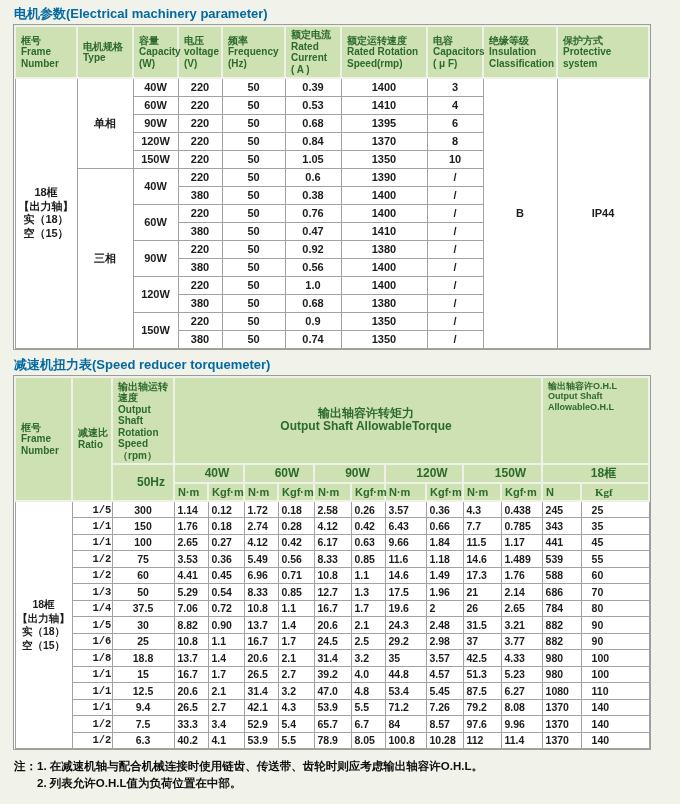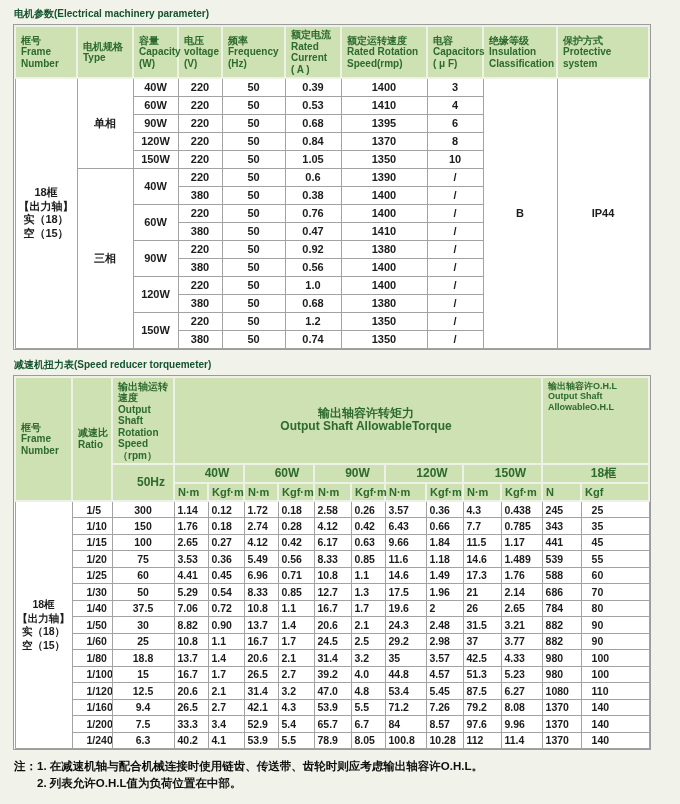--- a/index.html
+++ b/index.html
@@ -12,50 +12,50 @@
   *{box-sizing:border-box;}
   html,body{margin:0;padding:0;}
   body{
     width:680px;height:804px;overflow:hidden;
     background:var(--page-bg);
     font-family:"Liberation Sans","DejaVu Sans",sans-serif;
     font-weight:bold;color:#151515;
   }
   .page{padding:5px 0 0 14px;}
   .title{font-size:18px;line-height:22px;margin:2px 0 1px;color:#0c0c0c;letter-spacing:0.5px;}
-  .caption{font-size:10px;line-height:16px;margin:1px 0 3px;color:#14532d;}
+  .caption{font-size:13px;line-height:16px;margin:1px 0 3px;color:#0369a1;}
   .caption2{margin-top:8px;}
   table{
     border-collapse:collapse;table-layout:fixed;width:634px;
     background:#fff;outline:1px solid #9b9b9b;
   }
   th.ht{
     background:var(--header-bg);color:var(--header-text);
     font-size:10px;line-height:11.5px;font-weight:bold;
     text-align:left;vertical-align:middle;
     padding:2px 2px 2px 5px;
     border:2px solid var(--gap);
   }
   th.ht.hcent{text-align:center;padding-left:18px;}
   th.ht.vtop{vertical-align:top;padding-top:3px;margin-top:36px;}
   th.ht.big{font-size:12px;line-height:13px;}
   th.ht.small{font-size:9px;line-height:10.5px;}
   th.ht.unit{font-size:11px;line-height:12px;padding:2px 1px 2px 3px;}
-  th.ht.kgfpad{padding-left:3px;}
+  th.ht.kgfpad{padding-left:13px;font-family:Liberation Serif, serif;}
   td.bd{
     border:1px solid var(--grid);
     font-size:11px;font-weight:bold;color:#1c1c1c;
     text-align:center;vertical-align:middle;padding:0 1px;
     background:#fff;white-space:nowrap;overflow:hidden;
   }
   #motor-table td.bd{height:18px;}
   #torque-table td.bd{height:16.5px;font-size:10.5px;}
   td.bd.frame{font-size:11px;line-height:13.5px;}
   td.bd.la{text-align:left;padding-left:3px;}
-  td.bd.pl5{padding-left:14px;}
+  td.bd.pl5{padding-left:20px;font-family:Liberation Mono, monospace;}
   td.bd.kgfpad2{padding-left:10px;}
   .notes{margin-top:9px;font-size:11.5px;line-height:17px;color:#0e0e0e;}
   .notes .note2{padding-left:23px;}
 </style>
 </head>
 <body>
 
 <div class="page">
   <h2 class="caption">电机参数(Electrical machinery parameter)</h2>
   <table id="motor-table">
@@ -233,21 +233,21 @@
           <td class="bd">380</td>
           <td class="bd">50</td>
           <td class="bd">0.68</td>
           <td class="bd">1380</td>
           <td class="bd">/</td>
         </tr>
         <tr>
           <td class="bd" rowspan="2">150W</td>
           <td class="bd">220</td>
           <td class="bd">50</td>
-          <td class="bd">1.2</td>
+          <td class="bd">0.9</td>
           <td class="bd">1350</td>
           <td class="bd">/</td>
         </tr>
         <tr>
           <td class="bd">380</td>
           <td class="bd">50</td>
           <td class="bd">0.74</td>
           <td class="bd">1350</td>
           <td class="bd">/</td>
         </tr>

